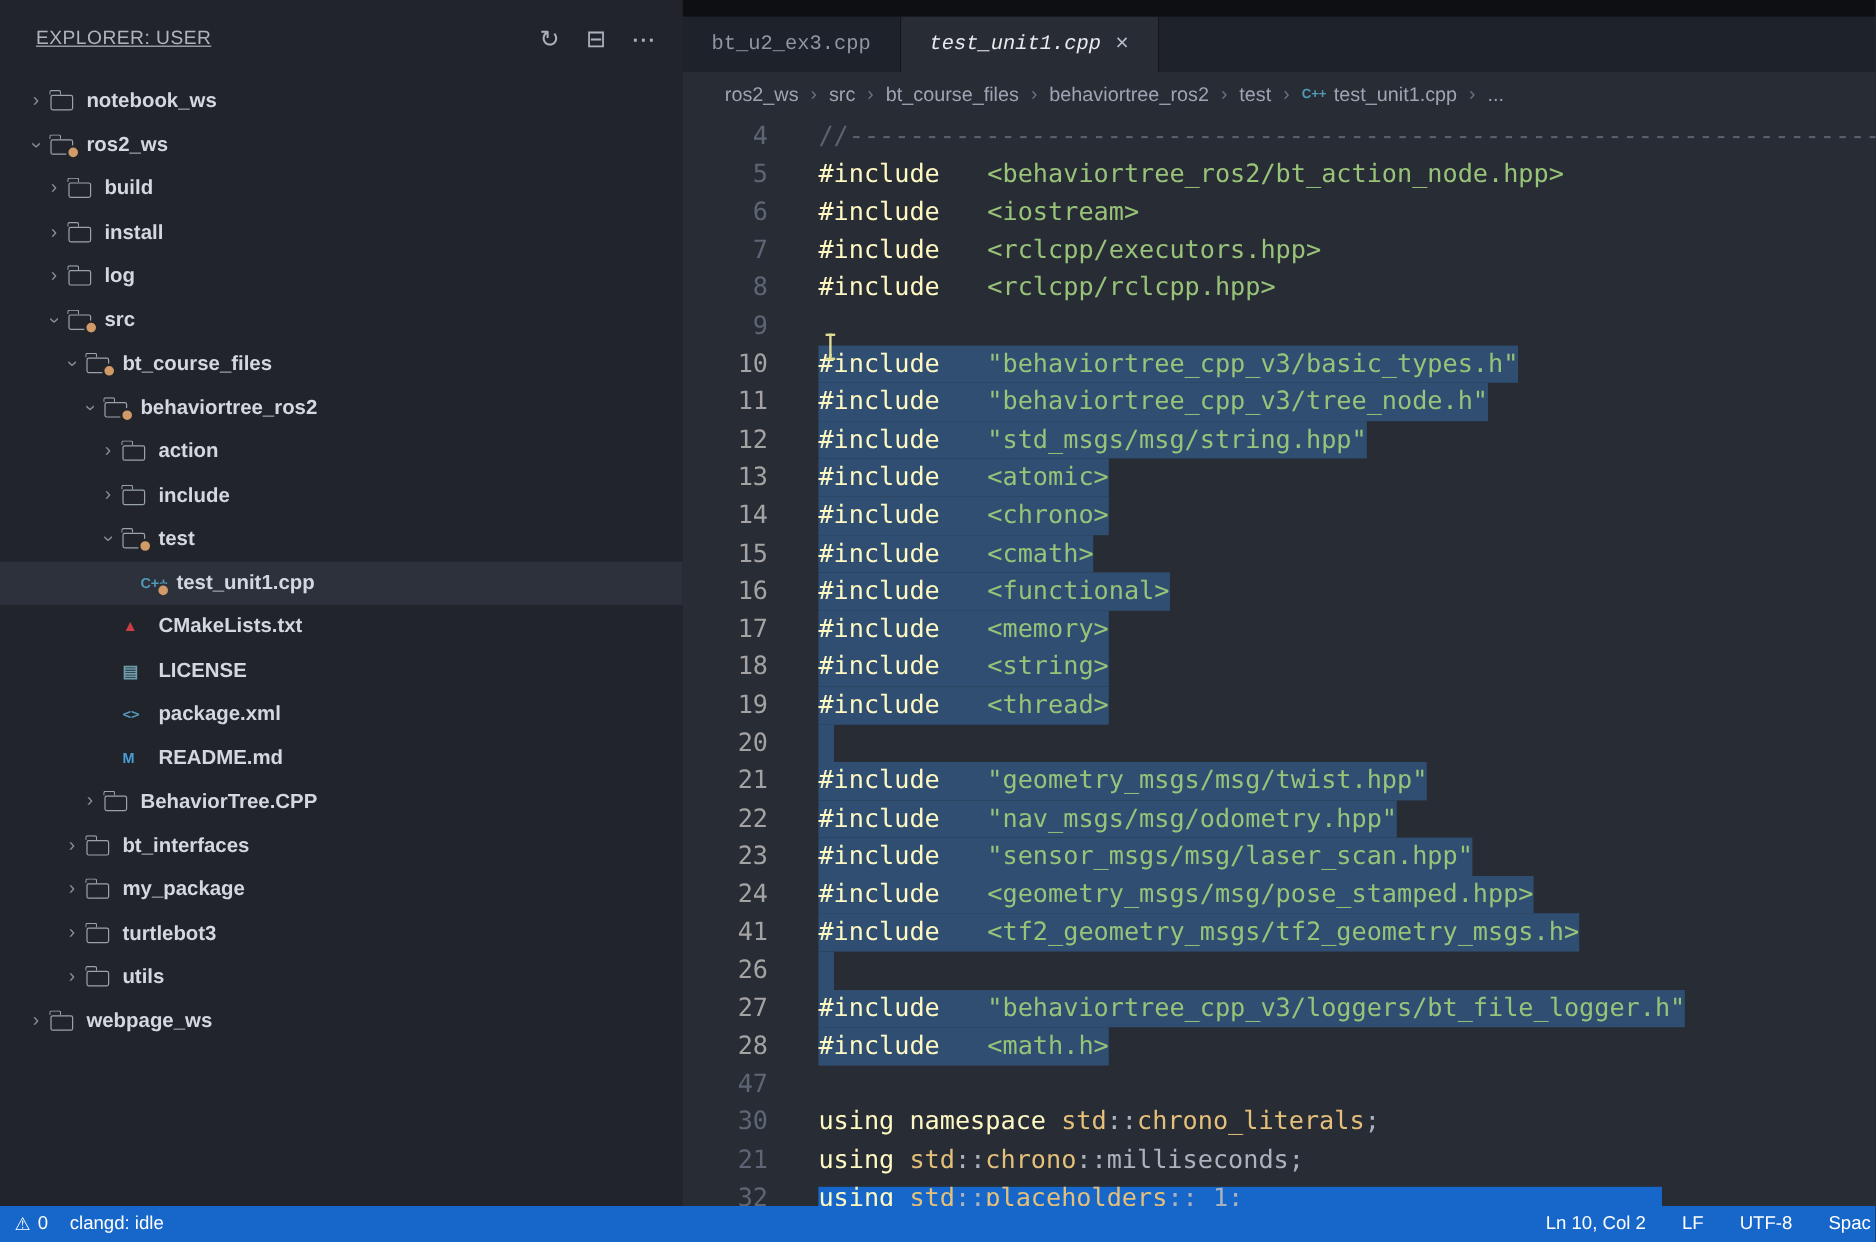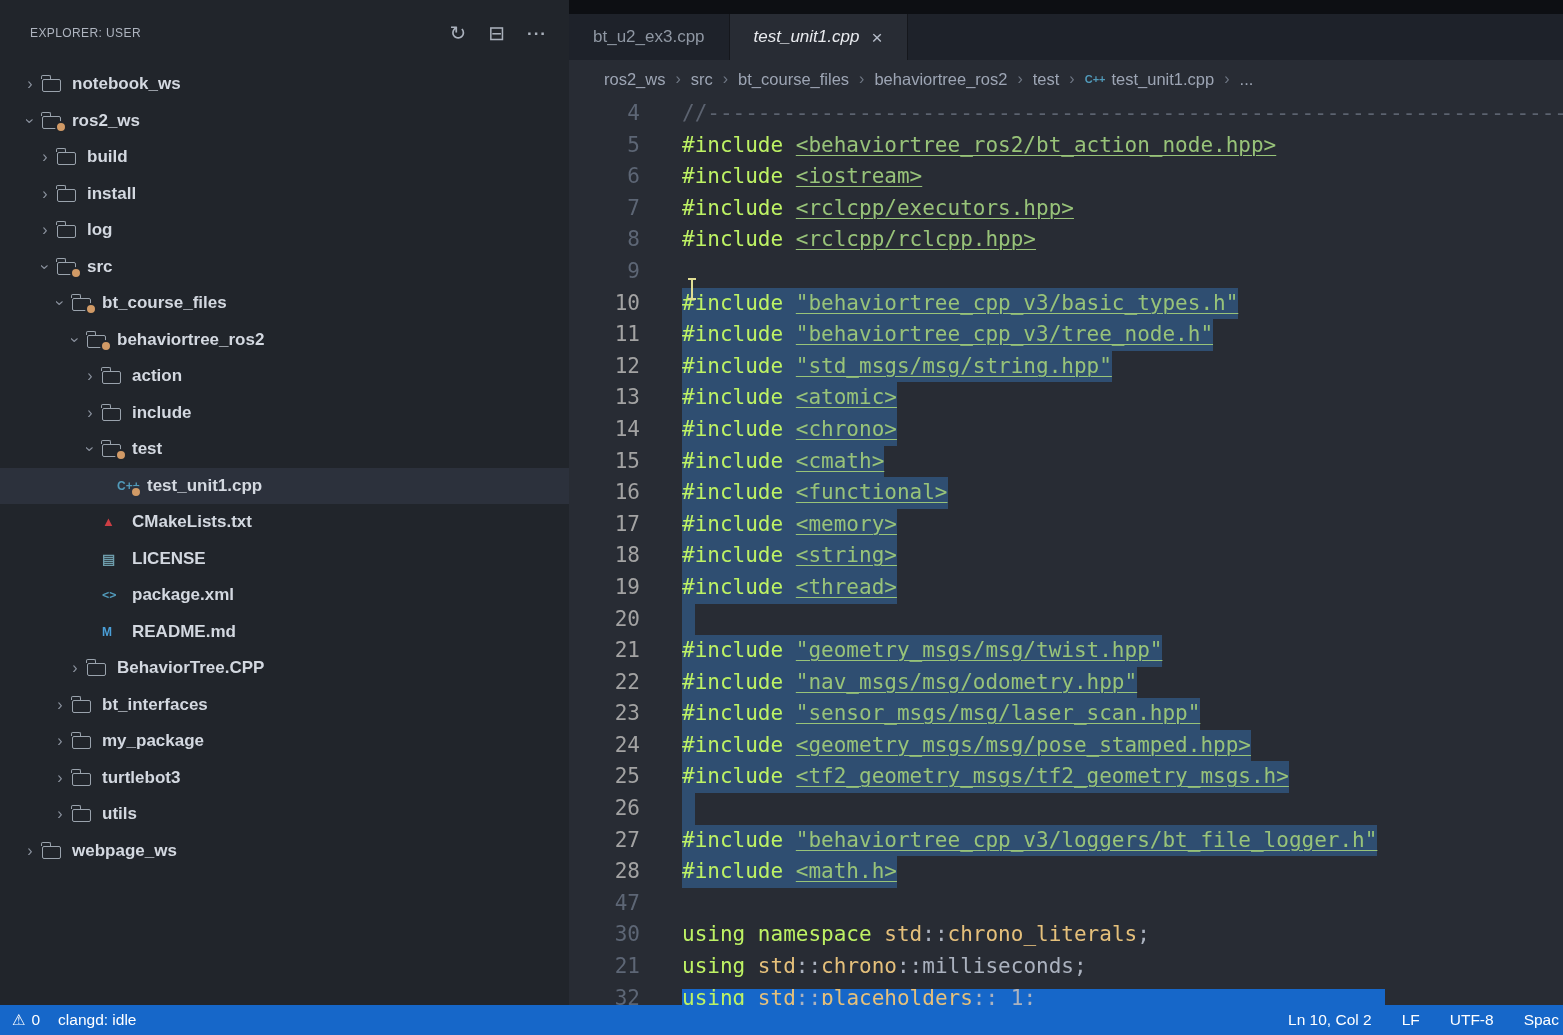--- a/index.html
+++ b/index.html
@@ -8,21 +8,21 @@
     width:1563px; height:1035px; overflow:hidden;
     background:#282c34; font-family:"Liberation Sans", sans-serif;
     -webkit-font-smoothing:antialiased;
   }
   .app { display:flex; flex-direction:column; width:100%; height:100%; }
   .main { display:flex; flex:1; min-height:0; }
 
   
   .sidebar { width:569px; flex:none; background:#21252b; color:#d3d8e0; overflow:hidden; }
   .explorer-header { height:66px; display:flex; align-items:center; padding:0 22px 0 30px; }
-  .explorer-title { flex:1; font-size:12px; letter-spacing:.4px; color:#aeb4bf; }
+  .explorer-title { flex:1; font-size:16px; letter-spacing:.4px; color:#aeb4bf;text-decoration:underline; }
   .header-actions { display:flex; gap:22px; align-items:center; }
   .hicon { color:#aab1bc; font-size:20px; line-height:1; cursor:default; }
   .hicon.more { letter-spacing:1px; font-weight:bold; font-size:17px; }
 
   .tree { }
   .row { height:36.5px; display:flex; align-items:center; font-size:17px; white-space:nowrap; }
   .row.selected { background:#2c313c; }
   .twisty { width:24px; flex:none; text-align:center; color:#8a919d; font-size:16px; }
   .twisty .gl { display:inline-block; }
   .twisty .gl.open { transform:rotate(90deg); }
@@ -39,40 +39,40 @@
   .iconwrap.mod::after { content:""; position:absolute; right:1px; bottom:-4px; width:8px; height:8px;
     border-radius:50%; background:#d19a66; border:2px solid #21252b; }
   .row.selected .iconwrap.mod::after { border-color:#2c313c; }
   .rowlabel { margin-left:4px; color:#d3d8e0;font-weight:bold; }
 
   
   .editor-col { flex:1; min-width:0; display:flex; flex-direction:column; position:relative; background:#282c34; }
   .titlebar-strip { height:14px; background:#0d0f13; flex:none; }
   .tabbar { height:46px; background:#1e222a; display:flex; align-items:stretch; flex:none; }
   .tab { display:flex; align-items:center; gap:12px; padding:0 24px; font-size:17px;
-    color:#8f97a3; border-right:1px solid #15171c; cursor:default; }
+    color:#8f97a3; border-right:1px solid #15171c; cursor:default;font-family:Liberation Mono, monospace; }
   .tab.active { background:#282c34; color:#e8eaee; font-style:italic; }
   .tab-close { font-style:normal; font-size:19px; color:#b6bdc9; line-height:1; }
 
   .breadcrumbs { height:38px; flex:none; display:flex; align-items:center; gap:10px;
     padding-left:35px; font-size:16.5px; color:#9da5b4; background:#282c34; white-space:nowrap; overflow:hidden; }
   .crumb { display:flex; align-items:center; gap:6px; }
   .crumb-sep { color:#6e7683; font-size:16px; }
   .crumb .fileglyph { font-size:11px; }
 
   
   .code { flex:1; min-height:0; overflow:hidden; position:relative; z-index:1;
     font-family:"DejaVu Sans Mono", monospace; font-size:21px; line-height:31.6px; }
   .code-line { height:31.6px; display:flex; white-space:pre; }
   .gutter { width:71px; flex:none; text-align:right; color:#5d6675; }
   .line-sel .gutter { color:#a3a3a3; }
   .lcontent { margin-left:42px; }
   .line-sel .lcontent { background:#2f4e71; }
-  .tk-kw  { color:#bef264; }
-  .tk-inc { color:#98c379; text-decoration:underline; text-underline-offset:3px; text-decoration-thickness:1px; }
+  .tk-kw  { color:#fef9c3; }
+  .tk-inc { color:#98c379; text-underline-offset:3px; text-decoration-thickness:1px;margin-left:27px; }
   .tk-pl  { color:#abb2bf; }
   .tk-cmt { color:#5c6370; }
   .tk-ns  { color:#e5c07b; }
 
   .hscrollbar { position:absolute; left:113px; bottom:0; width:703px; height:16px; background:#1667c9; z-index:0; }
 
   .ibeam { position:absolute; left:117px; top:276px; width:12px; height:26px; z-index:3; pointer-events:none; }
   .ibeam::before { content:""; position:absolute; left:5px; top:2px; bottom:2px; width:2px; background:#dfdd93; }
   .ibeam::after { content:""; position:absolute; left:2px; right:2px; top:2px; height:2px; background:#dfdd93;
     box-shadow:0 20px 0 #dfdd93; }
@@ -315,21 +315,21 @@
           <div class="code-line line-sel"><span class="gutter">15</span><span class="lcontent"><span class="tk-kw">#include </span><span class="tk-inc">&lt;cmath&gt;</span></span></div>
           <div class="code-line line-sel"><span class="gutter">16</span><span class="lcontent"><span class="tk-kw">#include </span><span class="tk-inc">&lt;functional&gt;</span></span></div>
           <div class="code-line line-sel"><span class="gutter">17</span><span class="lcontent"><span class="tk-kw">#include </span><span class="tk-inc">&lt;memory&gt;</span></span></div>
           <div class="code-line line-sel"><span class="gutter">18</span><span class="lcontent"><span class="tk-kw">#include </span><span class="tk-inc">&lt;string&gt;</span></span></div>
           <div class="code-line line-sel"><span class="gutter">19</span><span class="lcontent"><span class="tk-kw">#include </span><span class="tk-inc">&lt;thread&gt;</span></span></div>
           <div class="code-line line-sel"><span class="gutter">20</span><span class="lcontent"><span class="tk-pl">&nbsp;</span></span></div>
           <div class="code-line line-sel"><span class="gutter">21</span><span class="lcontent"><span class="tk-kw">#include </span><span class="tk-inc">"geometry_msgs/msg/twist.hpp"</span></span></div>
           <div class="code-line line-sel"><span class="gutter">22</span><span class="lcontent"><span class="tk-kw">#include </span><span class="tk-inc">"nav_msgs/msg/odometry.hpp"</span></span></div>
           <div class="code-line line-sel"><span class="gutter">23</span><span class="lcontent"><span class="tk-kw">#include </span><span class="tk-inc">"sensor_msgs/msg/laser_scan.hpp"</span></span></div>
           <div class="code-line line-sel"><span class="gutter">24</span><span class="lcontent"><span class="tk-kw">#include </span><span class="tk-inc">&lt;geometry_msgs/msg/pose_stamped.hpp&gt;</span></span></div>
-          <div class="code-line line-sel"><span class="gutter">25</span><span class="lcontent"><span class="tk-kw">#include </span><span class="tk-inc">&lt;tf2_geometry_msgs/tf2_geometry_msgs.h&gt;</span></span></div>
+          <div class="code-line line-sel"><span class="gutter">41</span><span class="lcontent"><span class="tk-kw">#include </span><span class="tk-inc">&lt;tf2_geometry_msgs/tf2_geometry_msgs.h&gt;</span></span></div>
           <div class="code-line line-sel"><span class="gutter">26</span><span class="lcontent"><span class="tk-pl">&nbsp;</span></span></div>
           <div class="code-line line-sel"><span class="gutter">27</span><span class="lcontent"><span class="tk-kw">#include </span><span class="tk-inc">"behaviortree_cpp_v3/loggers/bt_file_logger.h"</span></span></div>
           <div class="code-line line-sel"><span class="gutter">28</span><span class="lcontent"><span class="tk-kw">#include </span><span class="tk-inc">&lt;math.h&gt;</span></span></div>
           <div class="code-line"><span class="gutter">47</span><span class="lcontent"></span></div>
           <div class="code-line"><span class="gutter">30</span><span class="lcontent"><span class="tk-kw">using namespace </span><span class="tk-ns">std</span><span class="tk-pl">::</span><span class="tk-ns">chrono_literals</span><span class="tk-pl">;</span></span></div>
           <div class="code-line"><span class="gutter">21</span><span class="lcontent"><span class="tk-kw">using </span><span class="tk-ns">std</span><span class="tk-pl">::</span><span class="tk-ns">chrono</span><span class="tk-pl">::milliseconds;</span></span></div>
           <div class="code-line"><span class="gutter">32</span><span class="lcontent"><span class="tk-kw">using </span><span class="tk-ns">std</span><span class="tk-pl">::</span><span class="tk-ns">placeholders</span><span class="tk-pl">::_1;</span></span></div>
         </div>
       <div class="hscrollbar" style="background: rgb(22, 103, 201);"></div>
       <div class="ibeam"></div>

